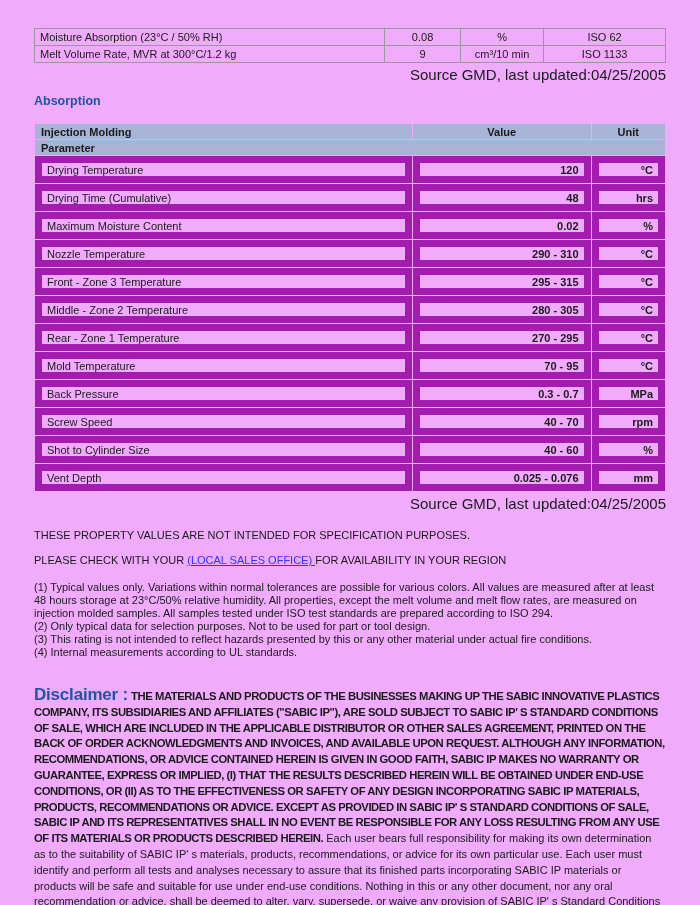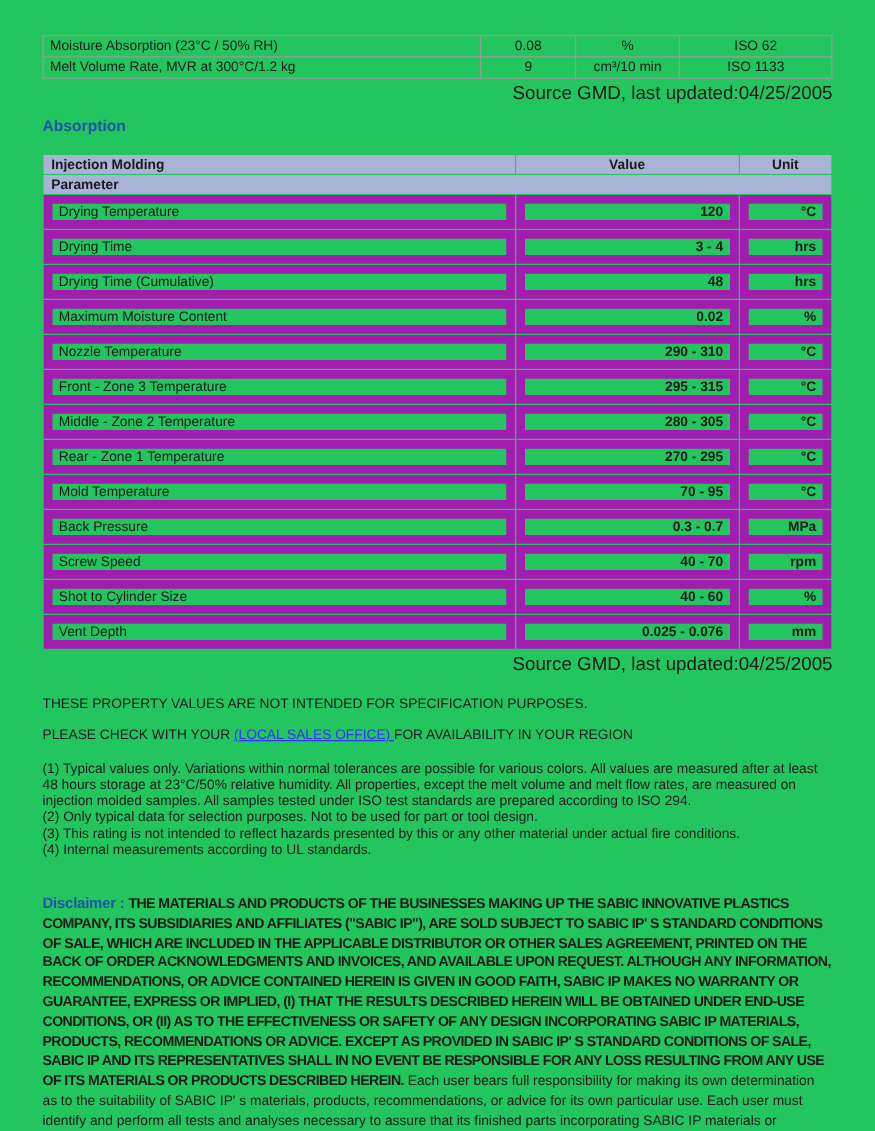--- a/index.html
+++ b/index.html
@@ -1,17 +1,17 @@
 <!DOCTYPE html>
 <html><head>
 <meta charset="utf-8">
 <style>
   html,body { margin:0; padding:0; background:#ffffff; }
   body { width:700px; font-family:"Liberation Sans","DejaVu Sans",sans-serif; color:#1a1a1a; }
-  .page { box-sizing:border-box; width:700px; height:905px; padding:28px 34px 0 34px; overflow:hidden; background:#22c55e; }
+  .page { box-sizing:border-box; width:700px; height:905px; padding:28px 34px 0 34px; overflow:hidden; background:#f0abfc; }
 
   
   table.props { width:100%; border-collapse:collapse; table-layout:fixed; }
   table.props td { border:1px solid #999999; font-size:11px; height:16px; padding:0 5px; white-space:nowrap; overflow:hidden; }
   table.props td.c-param { text-align:left; }
   table.props td.c-center { text-align:center; }
   .props .col-p { width:55.5%; } .props .col-v { width:12%; } .props .col-u { width:13.2%; } .props .col-s { width:19.3%; }
 
   .source-note { font-size:15px; text-align:right; margin:3px 0 0 0; }
 
@@ -27,21 +27,21 @@
   .proc .col-p { width:60%; } .proc .col-v { width:28.3%; } .proc .col-u { width:11.7%; }
 
   .upper-note { font-size:11px; margin:17px 0 0 0; }
   .avail-note { font-size:11px; margin:13px 0 0 0; }
   .sales-link { color:#3333ff; text-decoration:underline; cursor:pointer; }
 
   .footnotes { margin-top:15px; font-size:11px; line-height:13px; }
   .footnotes div { margin:0; }
 
   .disclaimer { margin-top:28px; font-size:11px; line-height:15.8px; text-align:left; }
-  .disc-label { color:#1d55a9; font-weight:bold; font-size:12px; letter-spacing:-0.2px; }
+  .disc-label { color:#1d55a9; font-weight:bold; font-size:17px; letter-spacing:-0.2px; }
   .disc-bold { font-weight:bold; font-size:11.3px; letter-spacing:-0.45px; }
 
   .trademark { font-size:11px; margin-top:22px; }
 </style>
 </head>
 <body>
 
 <div class="page">
 
   <table class="props">
@@ -84,25 +84,20 @@
       </tr>
       <tr>
         <th colspan="3">Parameter</th>
       </tr>
     </thead>
     <tbody id="proc-body">
         <tr>
           <td class="c-param">Drying Temperature</td>
           <td class="c-center">120</td>
           <td class="c-center">°C</td>
-        </tr>
-        <tr>
-          <td class="c-param">Drying Time</td>
-          <td class="c-center">3 - 4</td>
-          <td class="c-center">hrs</td>
         </tr>
         <tr>
           <td class="c-param">Drying Time (Cumulative)</td>
           <td class="c-center">48</td>
           <td class="c-center">hrs</td>
         </tr>
         <tr>
           <td class="c-param">Maximum Moisture Content</td>
           <td class="c-center">0.02</td>
           <td class="c-center">%</td>

